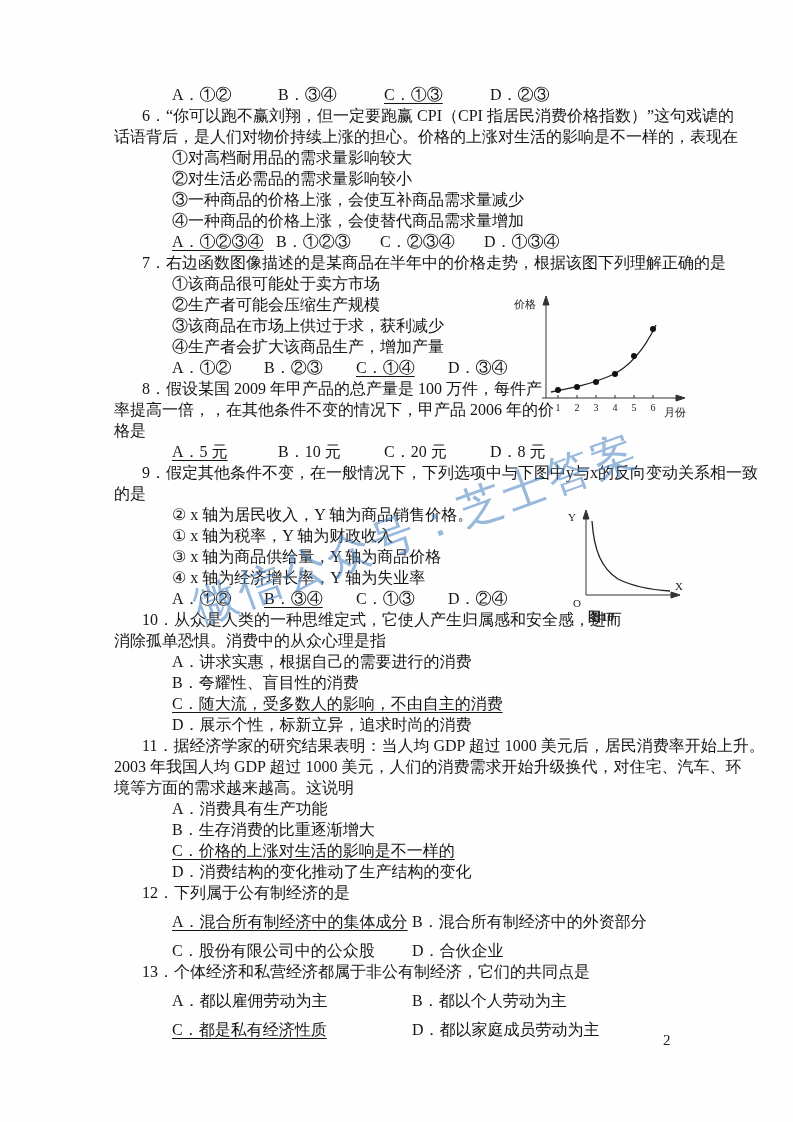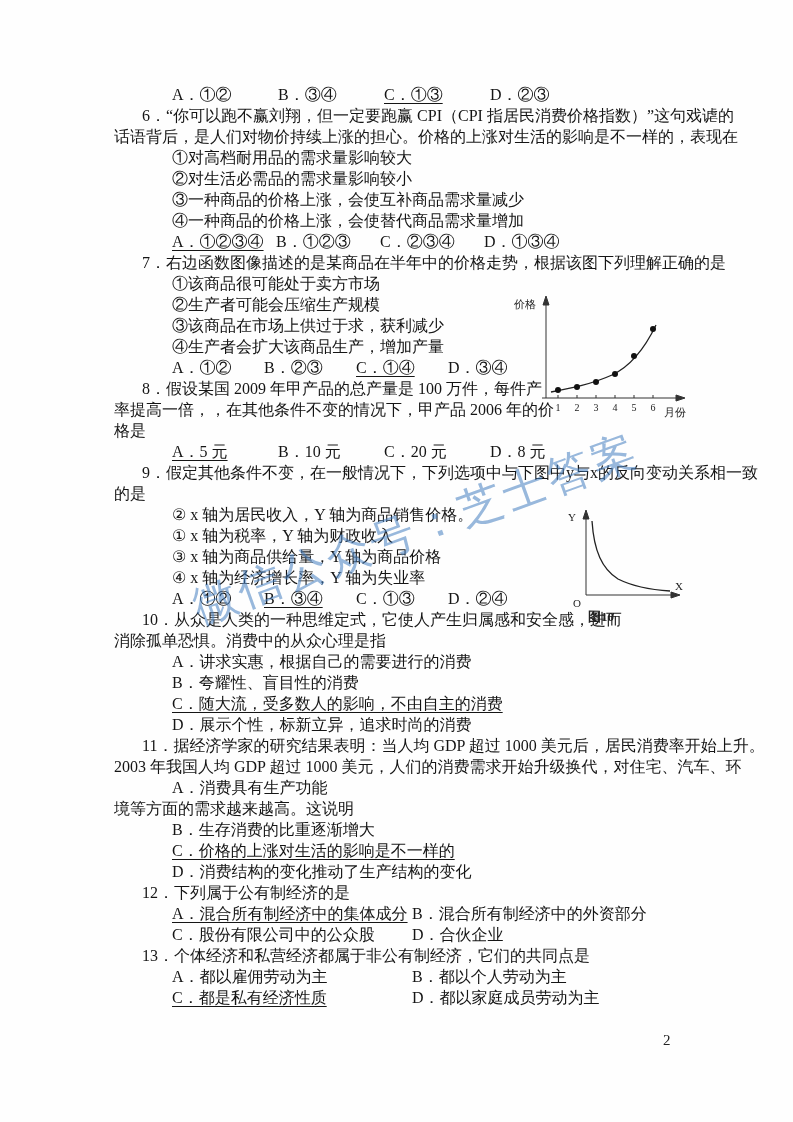--- a/index.html
+++ b/index.html
@@ -21,21 +21,21 @@
     font-size: 16px;
     line-height: 21px;
   }
   .row { white-space: nowrap; }
   .ql { padding-left: 28px; }      
   .item { padding-left: 58px; }    
   .optrow { padding-left: 58px; }  
   .opt { display: inline-block; min-width: 106px; }
   .opt.sm { min-width: 92px; }
   .opt.md { min-width: 104px; }
-  .opt.wide { min-width: 240px; }
+  .opt.wide { min-width: 240px; margin-top: 8px; }
   .ans { text-decoration: underline; text-underline-offset: 3px; text-decoration-thickness: 1px; font-style: normal; }
   .watermark {
     position: absolute;
     left: 195px;
     top: 580px;
     transform: rotate(-20deg);
     transform-origin: left center;
     font-size: 44px;
     letter-spacing: 3px;
     color: rgba(67, 126, 192, 0.55);
@@ -120,22 +120,22 @@
       <div class="row">消除孤单恐惧。消费中的从众心理是指</div>
       <div class="row item">A．讲求实惠，根据自己的需要进行的消费</div>
       <div class="row item">B．夸耀性、盲目性的消费</div>
       <div class="row item"><u class="ans">C．随大流，受多数人的影响，不由自主的消费</u></div>
       <div class="row item">D．展示个性，标新立异，追求时尚的消费</div>
     </div>
 
     <div>
       <div class="row ql">11．据经济学家的研究结果表明：当人均 GDP 超过 1000 美元后，居民消费率开始上升。</div>
       <div class="row">2003 年我国人均 GDP 超过 1000 美元，人们的消费需求开始升级换代，对住宅、汽车、环</div>
+      <div class="row">境等方面的需求越来越高。这说明</div>
       <div class="row item">A．消费具有生产功能</div>
-      <div class="row">境等方面的需求越来越高。这说明</div>
       <div class="row item">B．生存消费的比重逐渐增大</div>
       <div class="row item"><u class="ans">C．价格的上涨对生活的影响是不一样的</u></div>
       <div class="row item">D．消费结构的变化推动了生产结构的变化</div>
     </div>
 
     <div>
       <div class="row ql">12．下列属于公有制经济的是</div>
       <div class="row optrow">
         <span class="opt wide"><u class="ans">A．混合所有制经济中的集体成分</u></span><span class="opt wide">B．混合所有制经济中的外资部分</span>
       </div>

